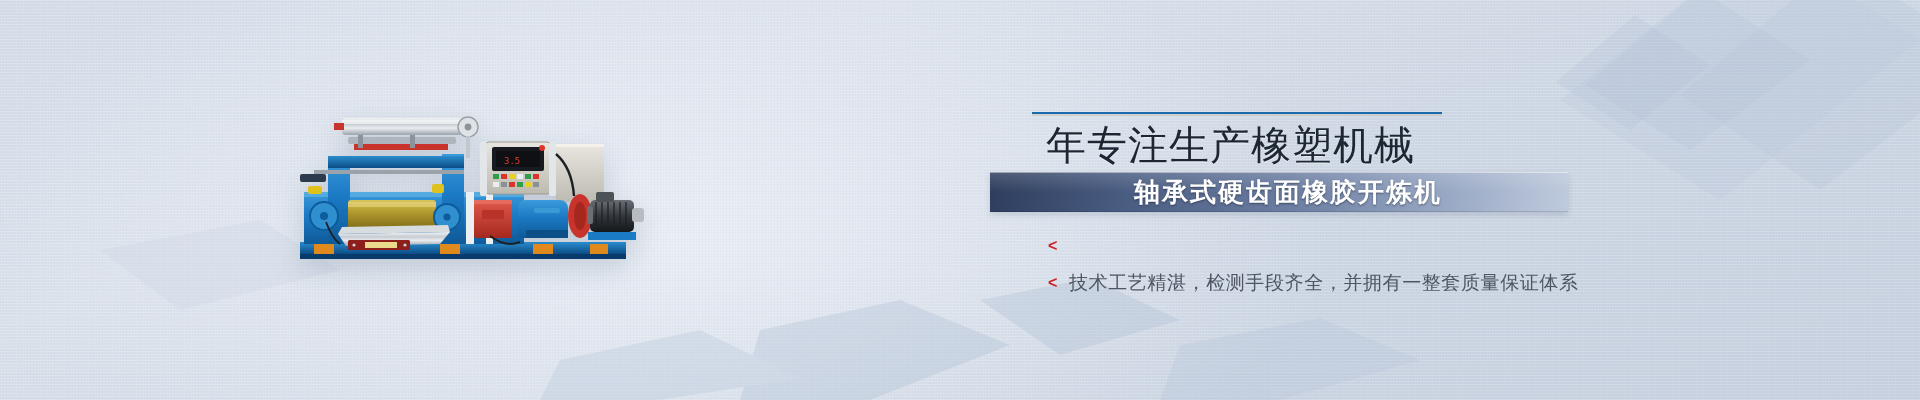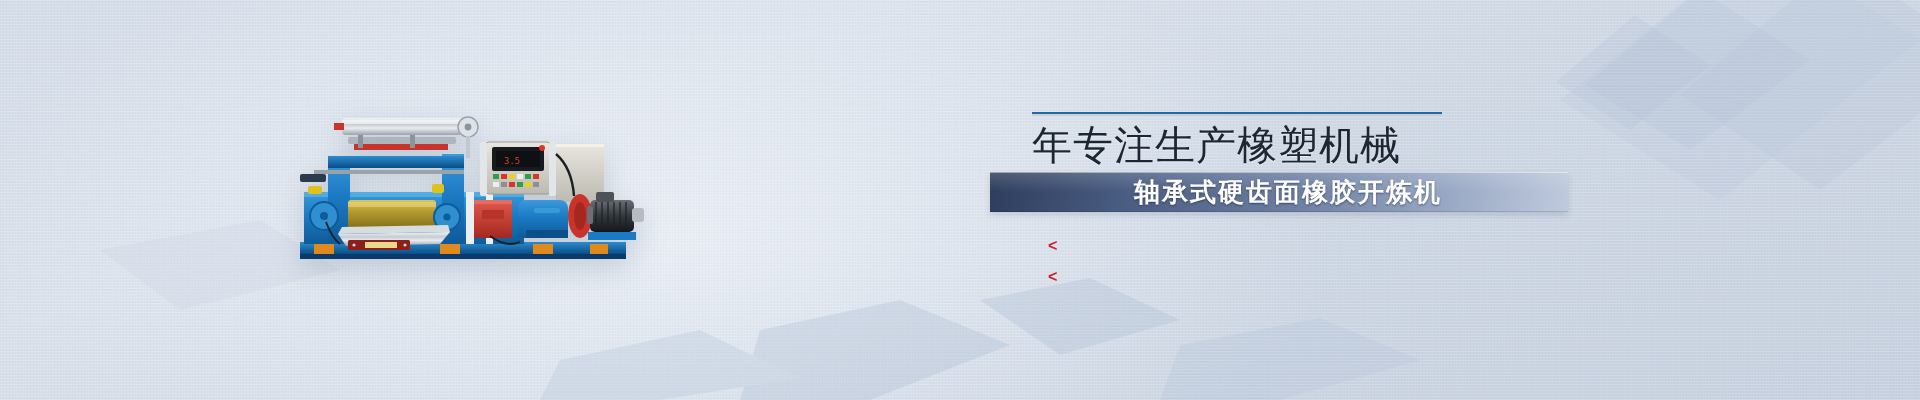--- a/index.html
+++ b/index.html
@@ -48,20 +48,21 @@
     width:410px; height:2px;
     background:#1a6aad;
     box-shadow:0 2px 0 rgba(200,195,180,.55);
     margin-bottom:9px;
   }
   .headline{
     font-family:"Liberation Serif","DejaVu Serif",serif;
     font-size:40px; line-height:1.16;
     letter-spacing:1px;
     color:#1d2733;
+    margin-left:14px;
     white-space:nowrap;
     text-shadow:0 1px 1px rgba(255,255,255,.6);
   }
   .barwrap{
     position:relative;
     margin-top:3px; margin-left:-42px;
     width:578px; height:40px;
     background:linear-gradient(100deg,#2e3d5c 0%, #475a7f 22%, #6b7da1 52%, #97a7c3 78%, #bfcadd 100%);
     box-shadow:0 1px 0 rgba(255,255,255,.45) inset, 0 -1px 0 rgba(0,0,0,.12) inset,
                0 3px 6px rgba(60,80,110,.18);
@@ -282,17 +283,18 @@
     <div class="barwrap">
       <span class="bartext">轴承式硬齿面橡胶开炼机</span>
     </div>
 
     <div class="bullets">
       <div class="bullet">
         <span class="chev">&lt;</span>
       </div>
       <div class="bullet">
         <span class="chev">&lt;</span>
+        <span>技术工艺精湛，检测手段齐全，并拥有一整套质量保证体系</span>
       </div>
     </div>
 
   </div>
 </div>
 
 </body></html>

